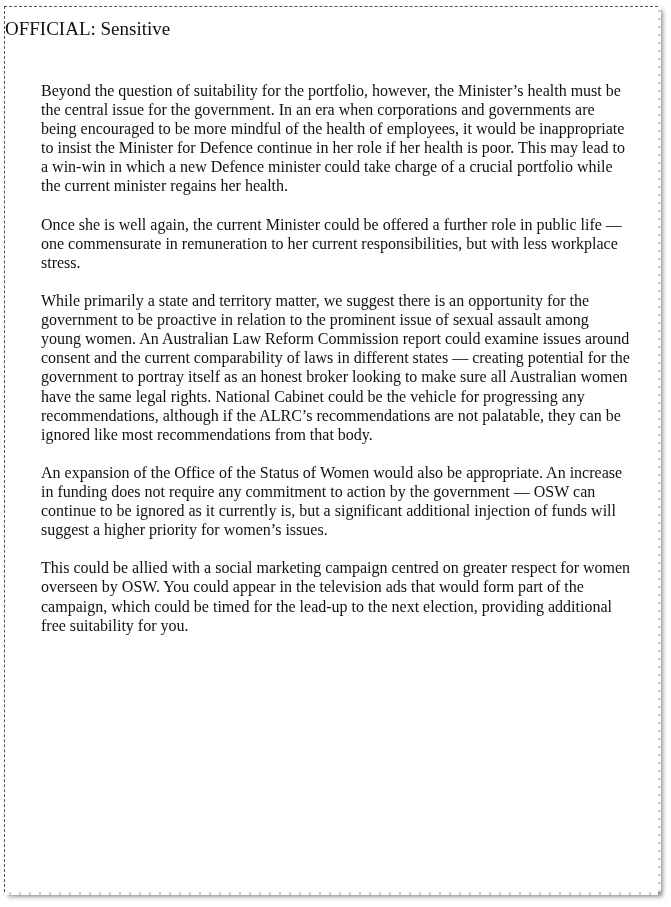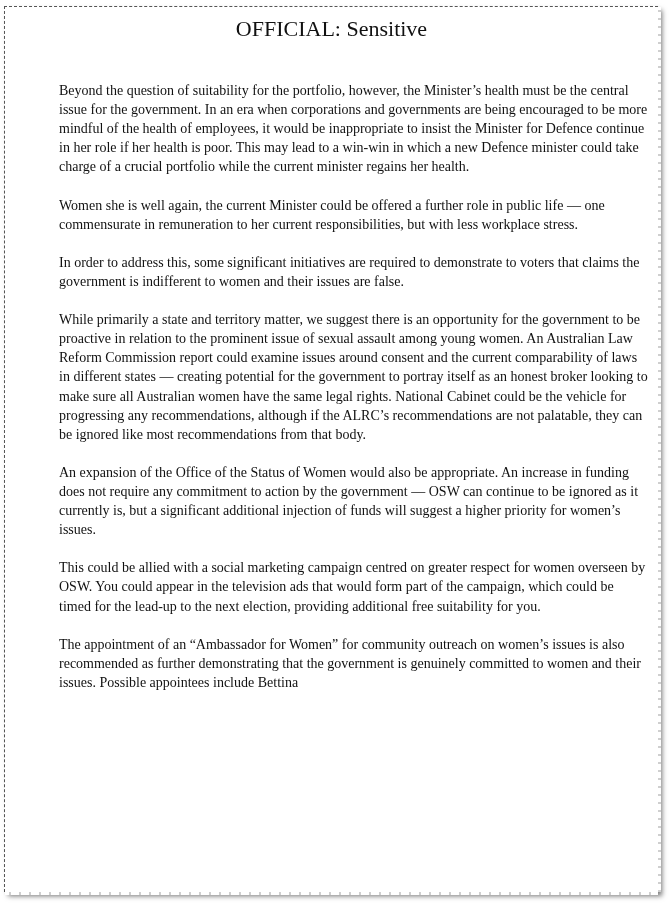--- a/index.html
+++ b/index.html
@@ -40,50 +40,48 @@
       bottom: -3px;
       width: 100%;
       height: 3px;
       background: repeating-linear-gradient(90deg, #ffffff 0 4px, #cfcfcf 4px 6px, #ffffff 6px 10px);
     }
     .header {
       position: absolute;
       left: 0;
       top: 12px;
       width: 100%;
-      text-align: center;
-      font-size: 22px;
+      text-align: left;
+      font-size: 19px;
       line-height: 19px;
     }
     .content {
       position: absolute;
-      left: 54px;
+      left: 36px;
       top: 74px;
       width: 590px;
-      font-size: 14px;
+      font-size: 16px;
       line-height: 19.1px;
     }
     .content p {
       margin: 0 0 19.1px 0;
     }
     .content p.subhead {
       font-style: italic;
     }
   </style>
 </head>
 <body>
 
 <div class="paper">
   <div class="torn-right"></div>
   <div class="torn-bottom"></div>
 
   <div class="header">OFFICIAL: Sensitive</div>
 
   <div class="content">
     <p>Beyond the question of suitability for the portfolio, however, the Minister’s health must be the central issue for the government. In an era when corporations and governments are being encouraged to be more mindful of the health of employees, it would be inappropriate to insist the Minister for Defence continue in her role if her health is poor. This may lead to a win-win in which a new Defence minister could take charge of a crucial portfolio while the current minister regains her health.</p>
-    <p>Women she is well again, the current Minister could be offered a further role in public life — one commensurate in remuneration to her current responsibilities, but with less workplace stress.</p>
-    <p>In order to address this, some significant initiatives are required to demonstrate to voters that claims the government is indifferent to women and their issues are false.</p>
+    <p>Once she is well again, the current Minister could be offered a further role in public life — one commensurate in remuneration to her current responsibilities, but with less workplace stress.</p>
     <p>While primarily a state and territory matter, we suggest there is an opportunity for the government to be proactive in relation to the prominent issue of sexual assault among young women. An Australian Law Reform Commission report could examine issues around consent and the current comparability of laws in different states — creating potential for the government to portray itself as an honest broker looking to make sure all Australian women have the same legal rights. National Cabinet could be the vehicle for progressing any recommendations, although if the ALRC’s recommendations are not palatable, they can be ignored like most recommendations from that body.</p>
     <p>An expansion of the Office of the Status of Women would also be appropriate. An increase in funding does not require any commitment to action by the government — OSW can continue to be ignored as it currently is, but a significant additional injection of funds will suggest a higher priority for women’s issues.</p>
     <p>This could be allied with a social marketing campaign centred on greater respect for women overseen by OSW. You could appear in the television ads that would form part of the campaign, which could be timed for the lead-up to the next election, providing additional free suitability for you.</p>
-    <p>The appointment of an “Ambassador for Women” for community outreach on women’s issues is also recommended as further demonstrating that the government is genuinely committed to women and their issues. Possible appointees include Bettina</p>
   </div>
 </div>
 
 </body></html>

